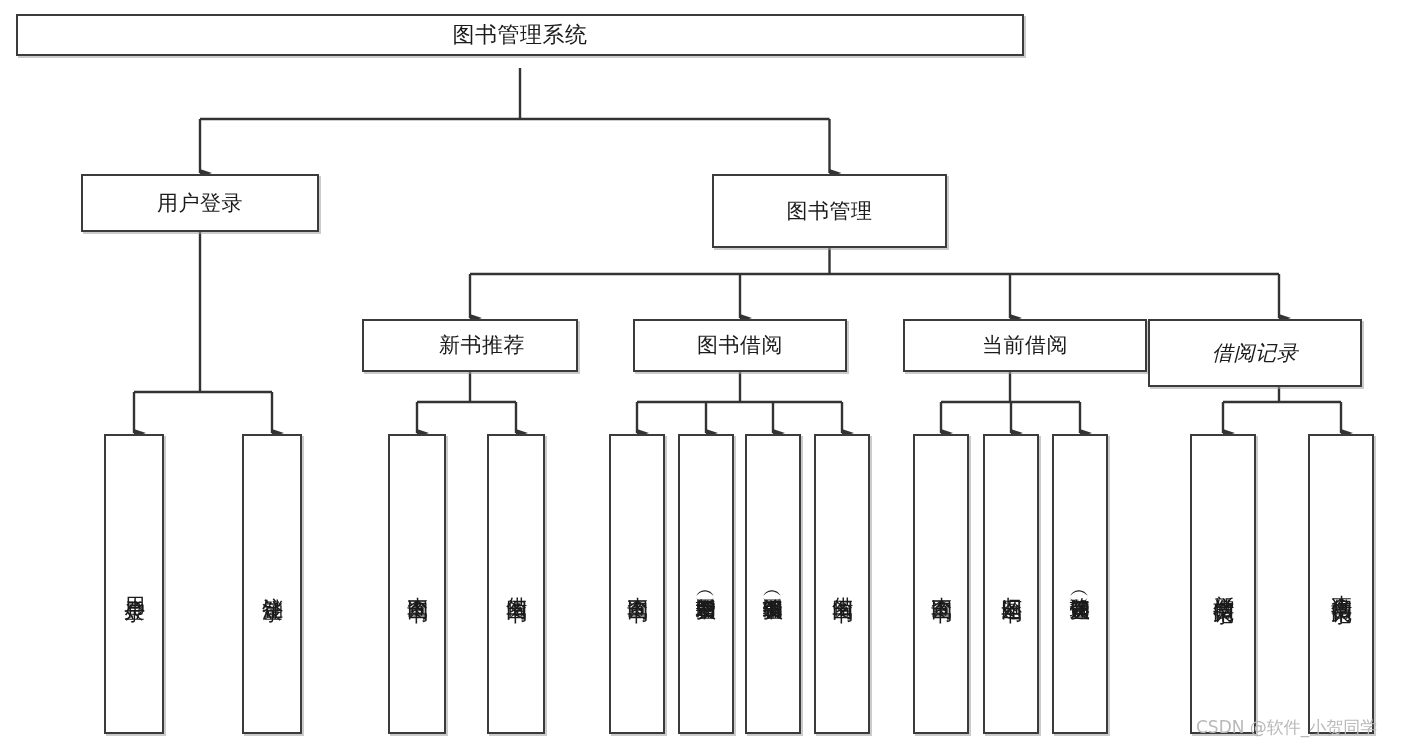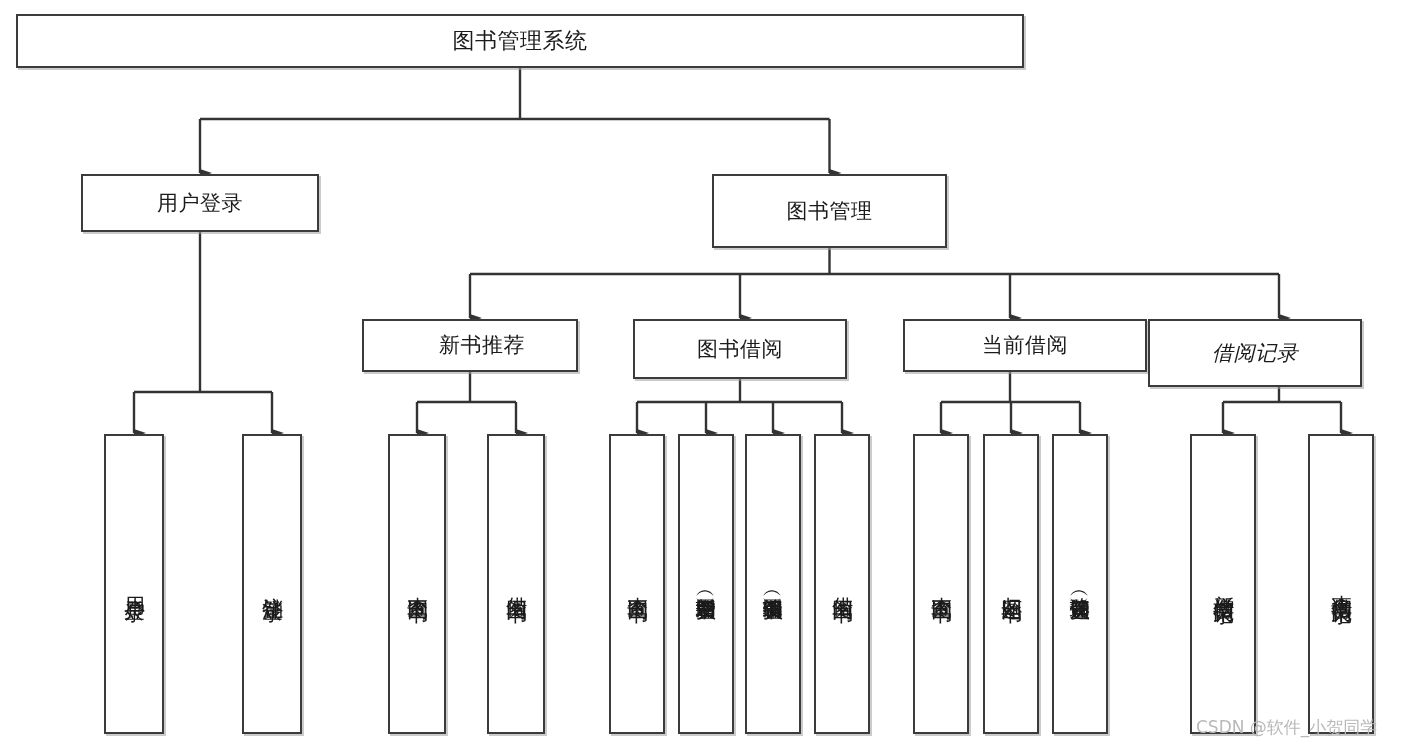--- a/index.html
+++ b/index.html
@@ -119,33 +119,33 @@
         <path d="M 1011 402 L 1011 433" stroke="#333333" stroke-width="2.4" fill="none" marker-end="url(#arrowhead)"></path>
         <path d="M 1080 402 L 1080 433" stroke="#333333" stroke-width="2.4" fill="none" marker-end="url(#arrowhead)"></path>
         <path d="M 1279 372 L 1279 402" stroke="#333333" stroke-width="2.4" fill="none"></path>
         <path d="M 1223 402 L 1341 402" stroke="#333333" stroke-width="2.4" fill="none"></path>
         <path d="M 1223 402 L 1223 433" stroke="#333333" stroke-width="2.4" fill="none" marker-end="url(#arrowhead)"></path>
         <path d="M 1341 402 L 1341 433" stroke="#333333" stroke-width="2.4" fill="none" marker-end="url(#arrowhead)"></path>
       </g>
   </svg>
 
   <div id="node-layer">
-      <div class="node h root" style="left: 16px; top: 14px; width: 1008px; height: 54px;">
+      <div class="node h root" style="left: 16px; top: 14px; width: 1008px; height: 42px;">
         <span class="lbl">图书管理系统</span>
       </div>
       <div class="node h" style="left: 81px; top: 174px; width: 238px; height: 58px;">
         <span class="lbl">用户登录</span>
       </div>
       <div class="node h" style="left: 712px; top: 174px; width: 235px; height: 74px;">
         <span class="lbl">图书管理</span>
       </div>
       <div class="node h" style="left: 362px; top: 319px; width: 216px; height: 53px; padding-left: 24px;">
         <span class="lbl">新书推荐</span>
       </div>
-      <div class="node h" style="left: 633px; top: 319px; width: 214px; height: 60px;">
+      <div class="node h" style="left: 633px; top: 319px; width: 214px; height: 53px;">
         <span class="lbl">图书借阅</span>
       </div>
       <div class="node h" style="left: 903px; top: 319px; width: 244px; height: 53px; justify-content: center;">
         <span class="lbl">当前借阅</span>
       </div>
       <div class="node h" style="left: 1148px; top: 319px; width: 214px; height: 68px; font-style: italic;">
         <span class="lbl">借阅记录</span>
       </div>
       <div class="node v" style="left: 104px; top: 434px; width: 60px; height: 300px;">
         <span class="lbl">用户登录</span>

